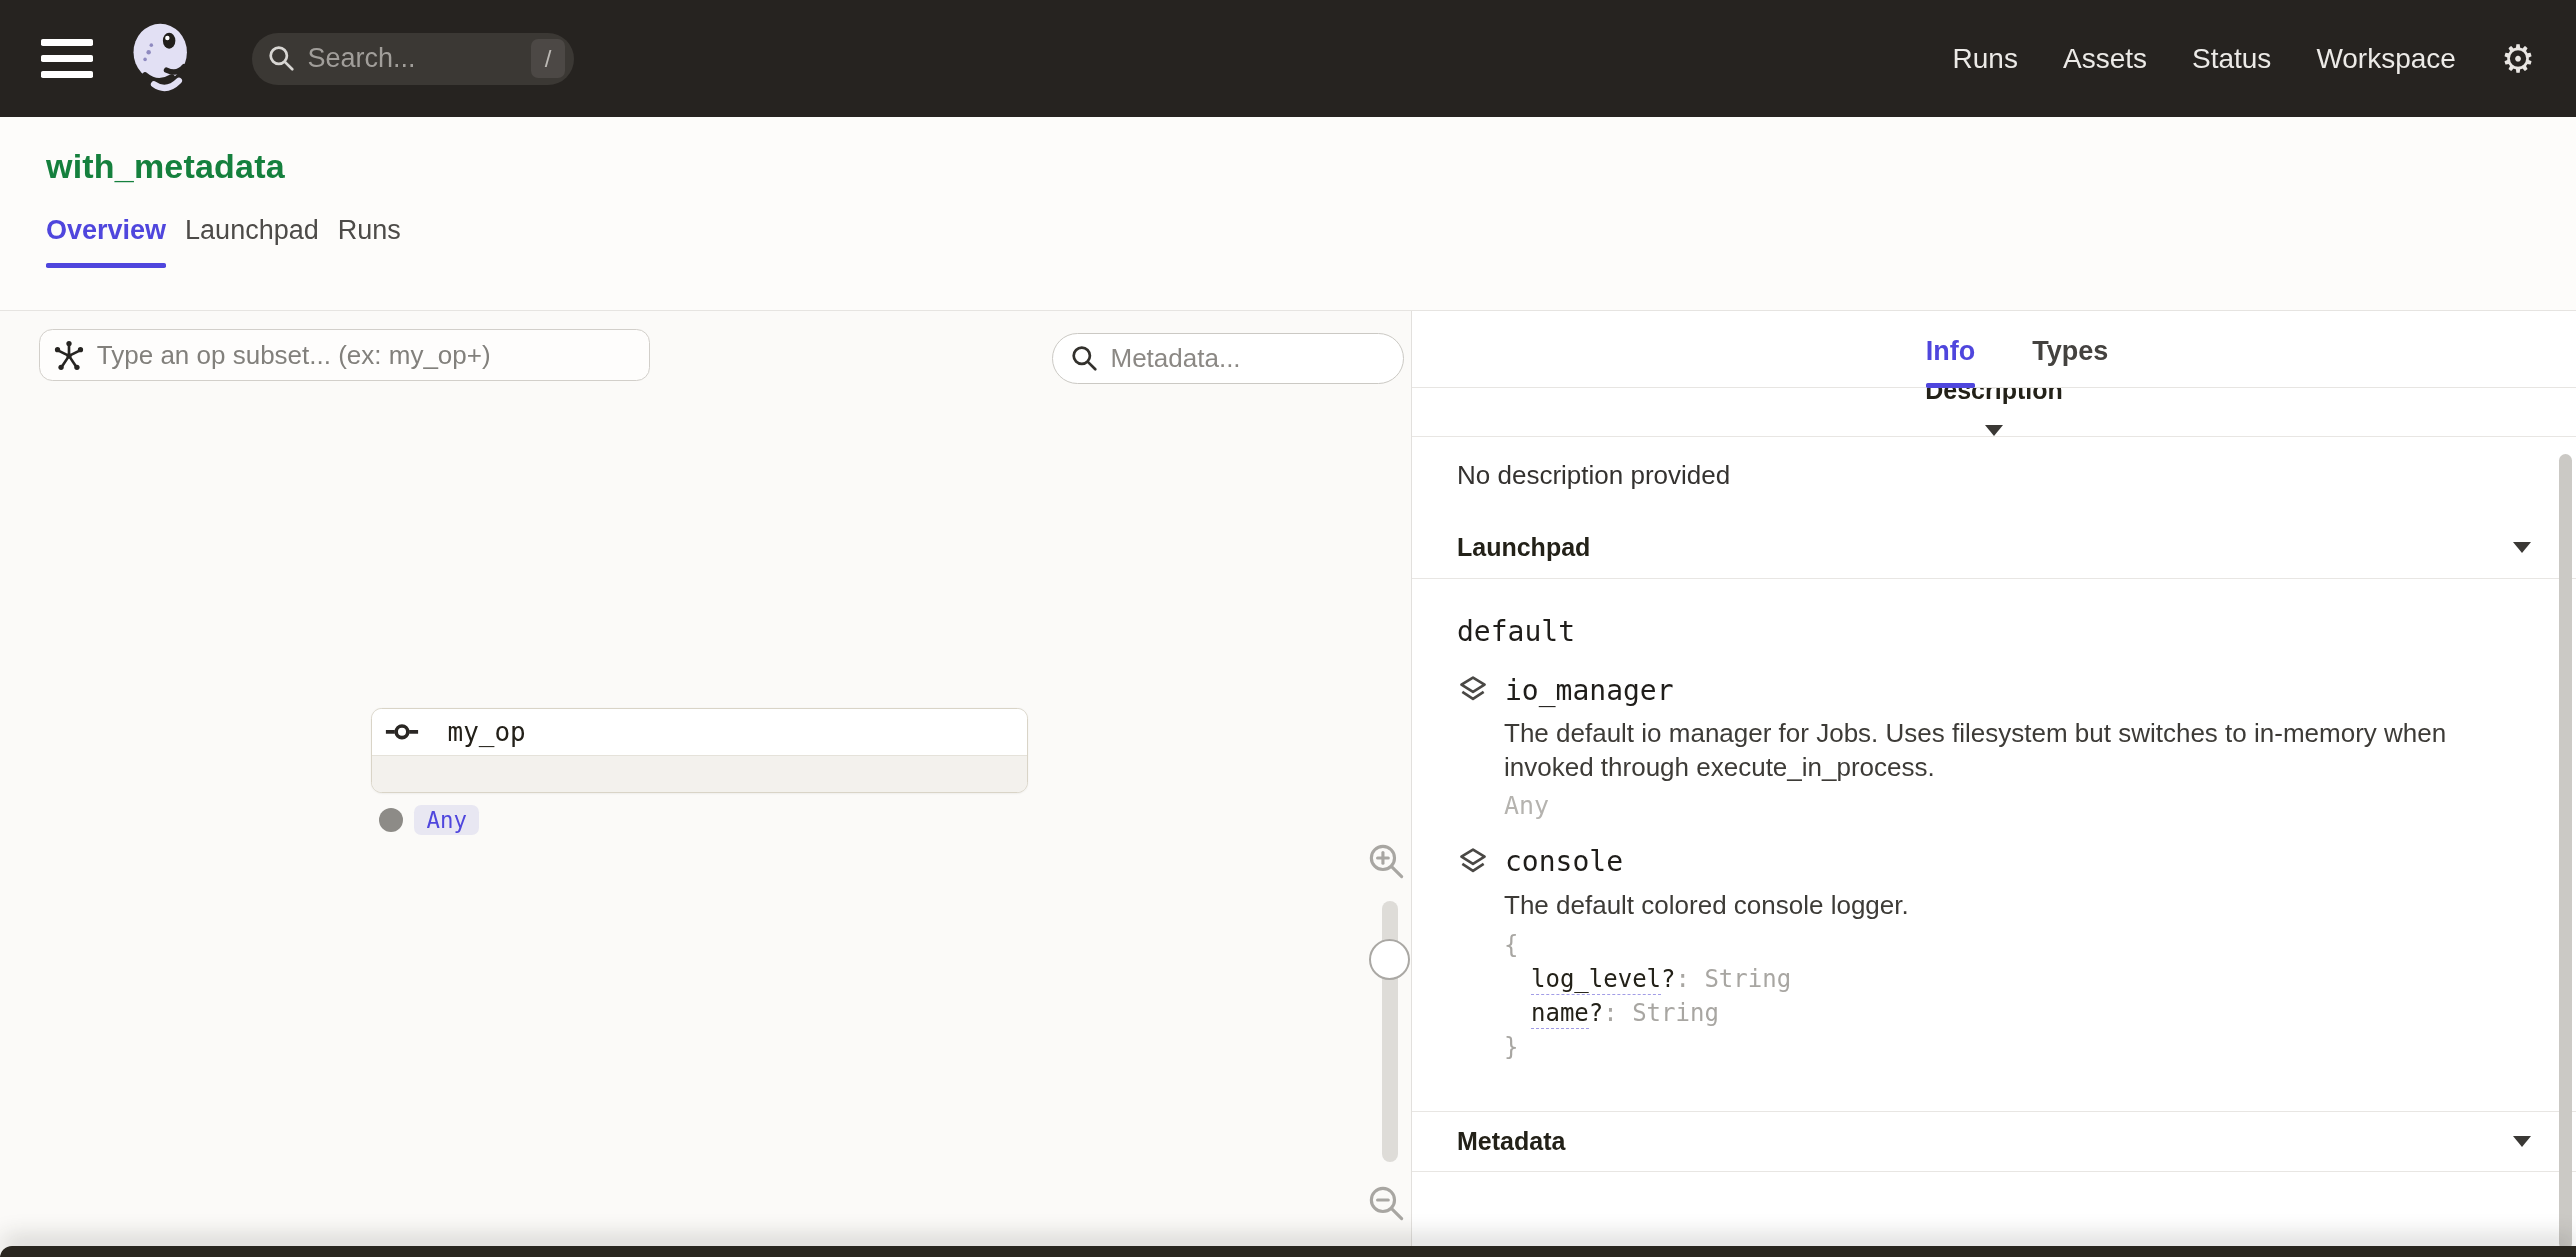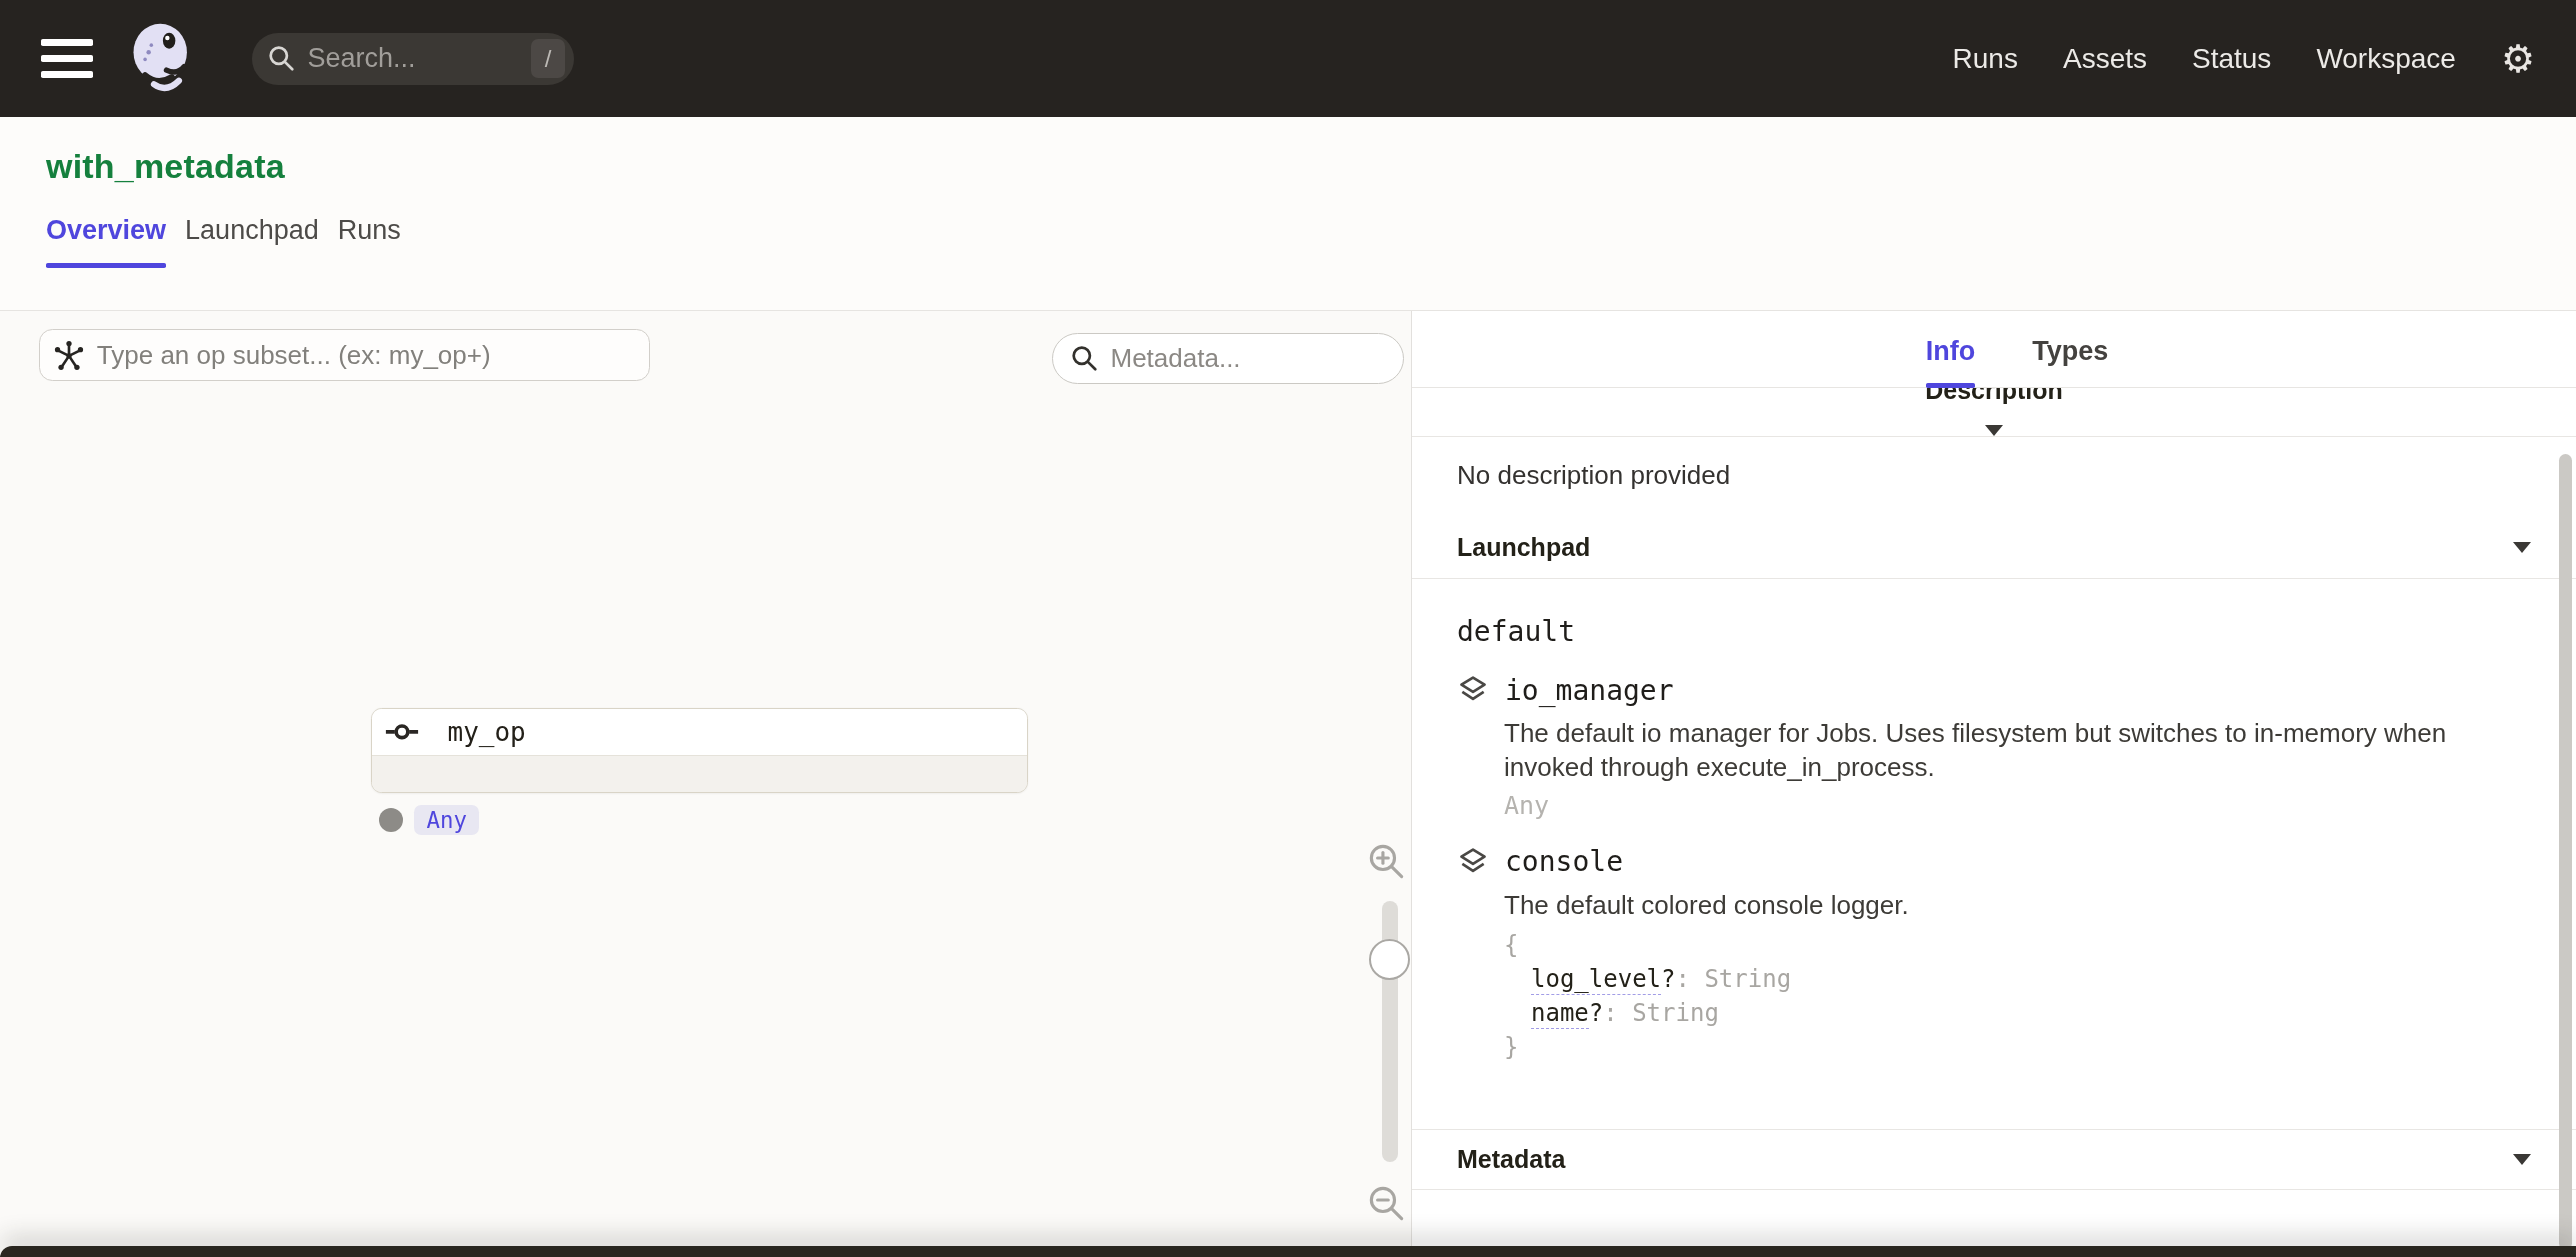--- a/index.html
+++ b/index.html
@@ -107,21 +107,21 @@
   .res-group { font-size: 28px; color: #1f1d1a; }
   .res-item-head { display: flex; align-items: center; gap: 16px; }
   .res-name { font-size: 28px; color: #1f1d1a; font-weight: 500; }
   .res-desc { margin: 9.8px 0 0 47px; font-size: 26px; color: #3d3b37; line-height: 34px; max-width: 1038px; }
   .res-type { margin: 7.2px 0 0 47px; font-size: 25px; color: #b5b3af; }
   .schema { margin: 5.4px 0 0 47px; font-size: 24px; line-height: 34px; color: #a8a6a2; }
   .schema .field { padding-left: 27px; }
   .schema .key { color: #232118; border-bottom: 1.8px dashed #a29de6; padding-bottom: 0.9px; cursor: default; }
   .schema .opt { color: #232118; }
 
-  .meta-head { margin-top: 65px; }
+  .meta-head { margin-top: 47px; }
   .meta-table { padding: 22.4px 45px 9px; }
   .meta-row { display: flex; align-items: center; margin-bottom: 19px; height: 30px; margin-top: 48px; }
   .meta-key { width: 140px; font-size: 26px; color: #7b7974; flex: none; }
   .meta-val { font-size: 27px; color: #211f1b; }
   a.meta-link { font-size: 27px; color: #211f1b; text-decoration: underline; text-underline-offset: 5.4px; }
   .link-icon { margin-left: 12.5px; display: inline-flex; vertical-align: middle; cursor: pointer; }
 
   .v-scrollbar { position: absolute; right: 3.6px; top: 143px; width: 13.4px; height: 796px; background: #cbc9c5; border-radius: 7.2px; cursor: pointer; z-index: 6; }
 
   .bottom-bar {

